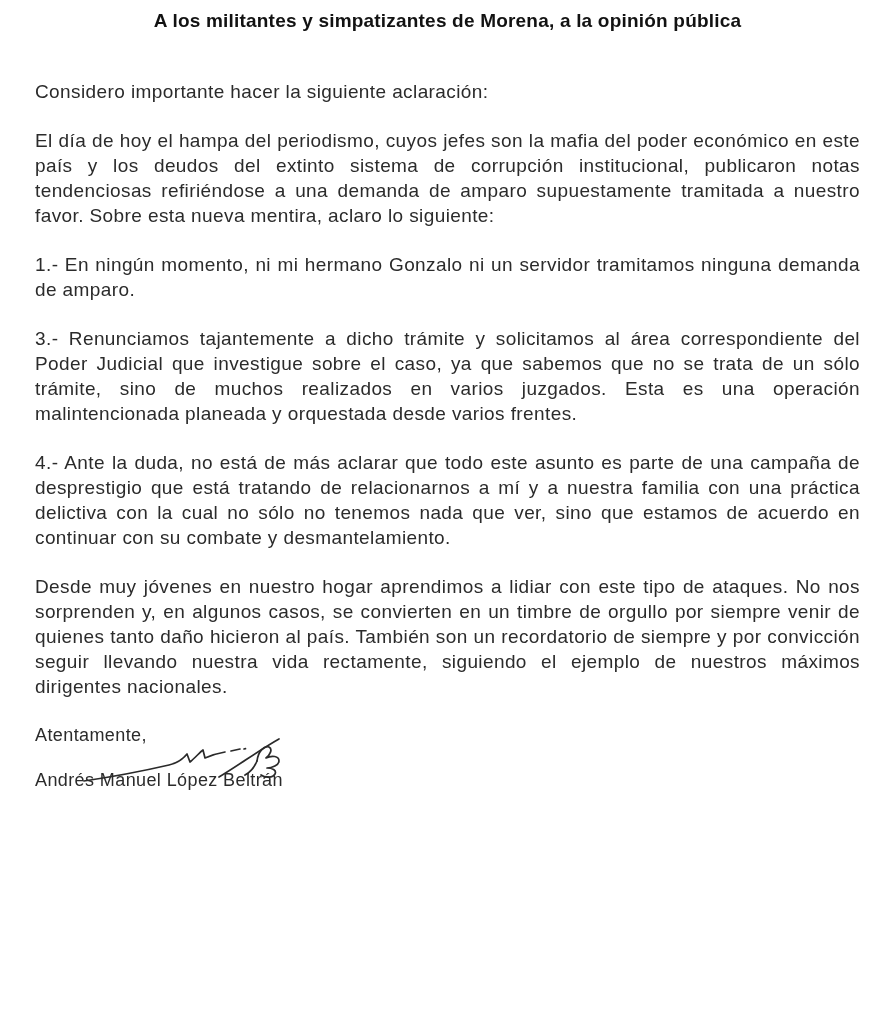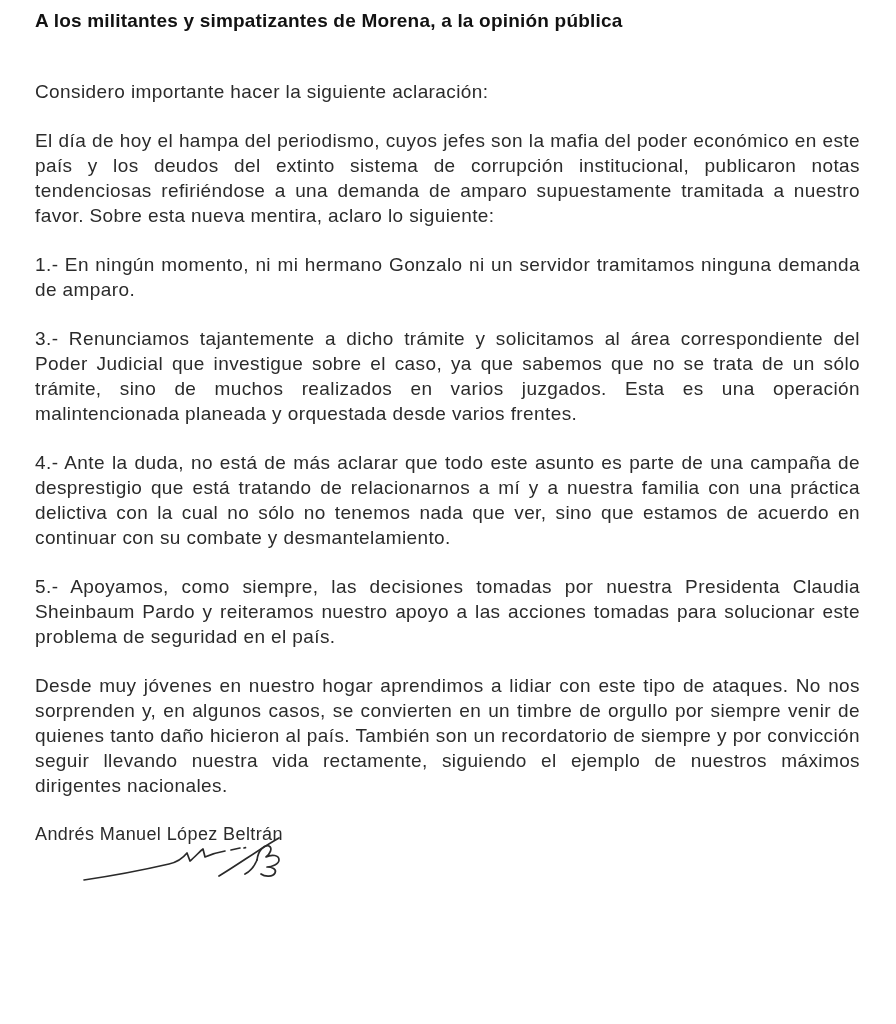--- a/index.html
+++ b/index.html
@@ -18,20 +18,21 @@
     padding: 6px 36px 0 35px;
     overflow: hidden;
   }
   .title {
     font-size: 19px;
     font-weight: 700;
     color: #121212;
     letter-spacing: 0.2px;
     margin: 2px 0 46px 0;
     line-height: 25px;
+    text-align: center;
   }
   .para {
     font-size: 19px;
     line-height: 25px;
     letter-spacing: 0.4px;
     text-align: justify;
     margin: 0 0 24px 0;
     color: #2b2b2b;
   }
   .signature-block {
@@ -62,24 +63,24 @@
 
 <div class="page">
 
   <h1 class="title">A los militantes y simpatizantes de Morena, a la opinión pública</h1>
 
   <p class="para">Considero importante hacer la siguiente aclaración:</p>
   <p class="para">El día de hoy el hampa del periodismo, cuyos jefes son la mafia del poder económico en este país y los deudos del extinto sistema de corrupción institucional, publicaron notas tendenciosas refiriéndose a una demanda de amparo supuestamente tramitada a nuestro favor. Sobre esta nueva mentira, aclaro lo siguiente:</p>
   <p class="para">1.- En ningún momento, ni mi hermano Gonzalo ni un servidor tramitamos ninguna demanda de amparo.</p>
   <p class="para">3.- Renunciamos tajantemente a dicho trámite y solicitamos al área correspondiente del Poder Judicial que investigue sobre el caso, ya que sabemos que no se trata de un sólo trámite, sino de muchos realizados en varios juzgados. Esta es una operación malintencionada planeada y orquestada desde varios frentes.</p>
   <p class="para">4.- Ante la duda, no está de más aclarar que todo este asunto es parte de una campaña de desprestigio que está tratando de relacionarnos a mí y a nuestra familia con una práctica delictiva con la cual no sólo no tenemos nada que ver, sino que estamos de acuerdo en continuar con su combate y desmantelamiento.</p>
-  <p class="para">5.- Apoyamos, como siempre, las decisiones tomadas por nuestra Presidenta Claudia Sheinbaum Pardo y reiteramos nuestro apoyo a las acciones tomadas para solucionar este problema de seguridad en el país.</p>
   <p class="para">Desde muy jóvenes en nuestro hogar aprendimos a lidiar con este tipo de ataques. No nos sorprenden y, en algunos casos, se convierten en un timbre de orgullo por siempre venir de quienes tanto daño hicieron al país. También son un recordatorio de siempre y por convicción seguir llevando nuestra vida rectamente, siguiendo el ejemplo de nuestros máximos dirigentes nacionales.</p>
 
   <div class="signature-block">
+    <p class="closing-line">Atentamente,</p>
 
     <svg class="signature-svg" viewBox="0 0 212 50" xmlns="http://www.w3.org/2000/svg" fill="none" stroke="#2a2a2a" stroke-width="1.7" stroke-linecap="round" stroke-linejoin="round">
 
       <path d="M3,46 C30,42 62,36 88,30 C97,28 102,24 106,19 L109,27 C114,23 119,17 122,15 L124,23 C131,20 138,18 144,17"></path>
 
       <path d="M150,16 l9,-2"></path>
       <path d="M163,14 l1.5,-0.4"></path>
 
       <path d="M176,26 c-3,7 -8,12 -12,14"></path>
 

